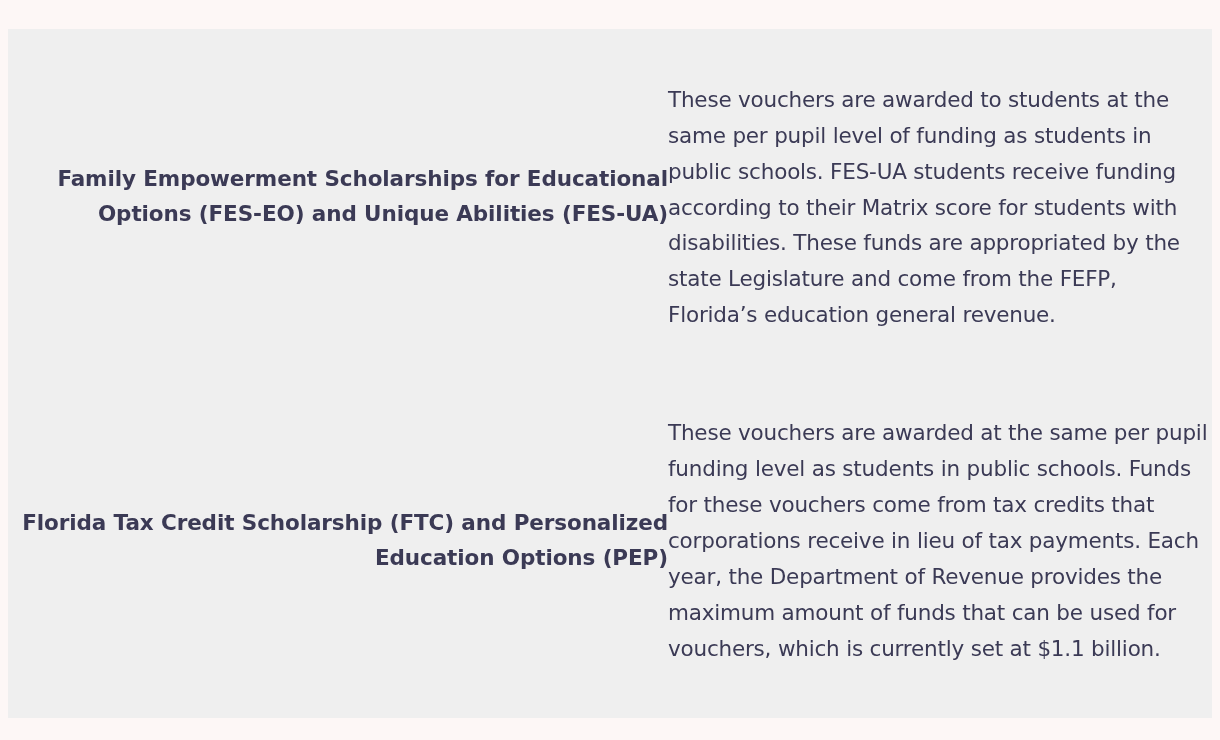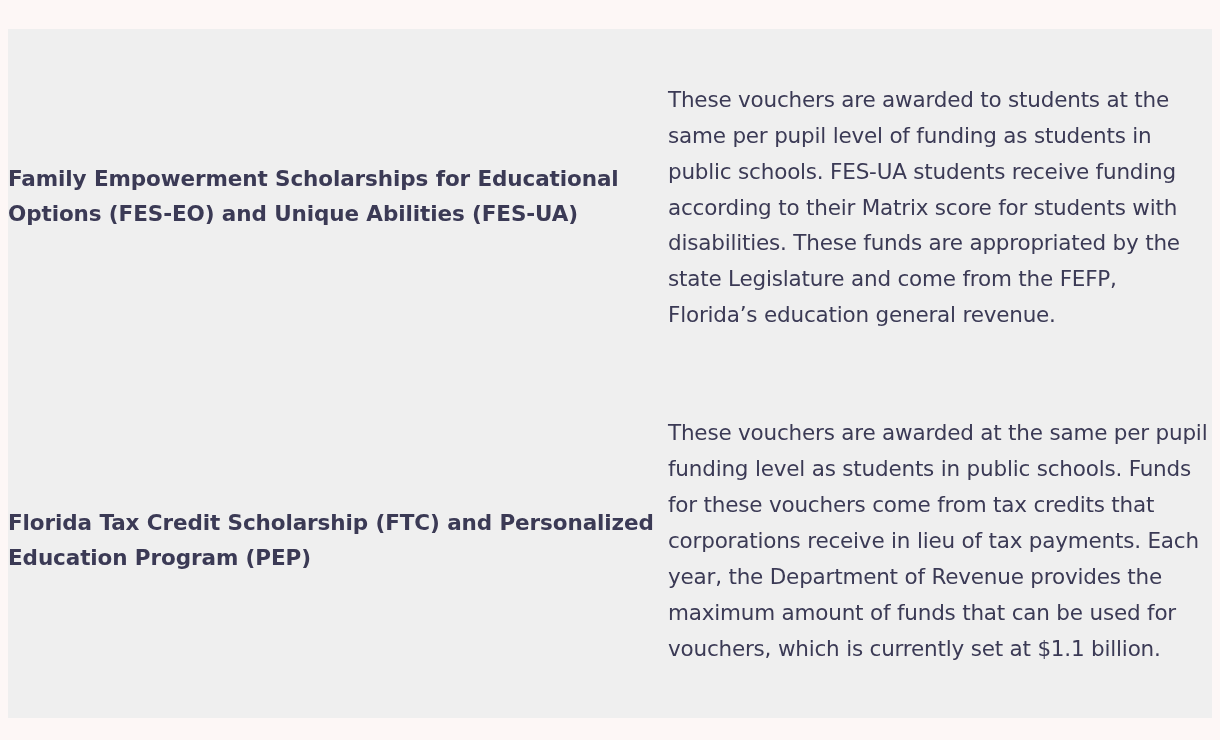--- a/index.html
+++ b/index.html
@@ -40,20 +40,21 @@
     padding: 0;
   }
   .col-name {
     width: 660px;
   }
   .col-desc {
     width: 544px;
   }
   .name-cell {
     padding: 0 24px 0 22px;
+    text-align: right;
   }
   .name-text {
     font-family: "DejaVu Sans", sans-serif;
     font-weight: bold;
     font-size: 21.5px;
     line-height: 1.62;
     color: #3b3a55;
     letter-spacing: -0.1px;
   }
   .desc-cell {
@@ -100,21 +101,21 @@
         <tr class="row-1">
           <td class="name-cell">
             <div class="name-text">Family Empowerment Scholarships for Educational Options (FES-EO) and Unique Abilities (FES-UA)</div>
           </td>
           <td class="desc-cell">
             <div class="desc-text">These vouchers are awarded to students at the same per pupil level of funding as students in public schools. FES-UA students receive funding according to their Matrix score for students with disabilities. These funds are appropriated by the state Legislature and come from the FEFP, Florida’s education general revenue.</div>
           </td>
         </tr>
         <tr class="row-2">
           <td class="name-cell">
-            <div class="name-text">Florida Tax Credit Scholarship (FTC) and Personalized Education Program (PEP)</div>
+            <div class="name-text">Florida Tax Credit Scholarship (FTC) and Personalized Education Options (PEP)</div>
           </td>
           <td class="desc-cell">
             <div class="desc-text">These vouchers are awarded at the same per pupil funding level as students in public schools. Funds for these vouchers come from tax credits that corporations receive in lieu of tax payments. Each year, the Department of Revenue provides the maximum amount of funds that can be used for vouchers, which is currently set at $1.1 billion.</div>
           </td>
         </tr>
       </tbody>
     </table>
   </div>
 
   <div class="spacer-bottom"></div>

